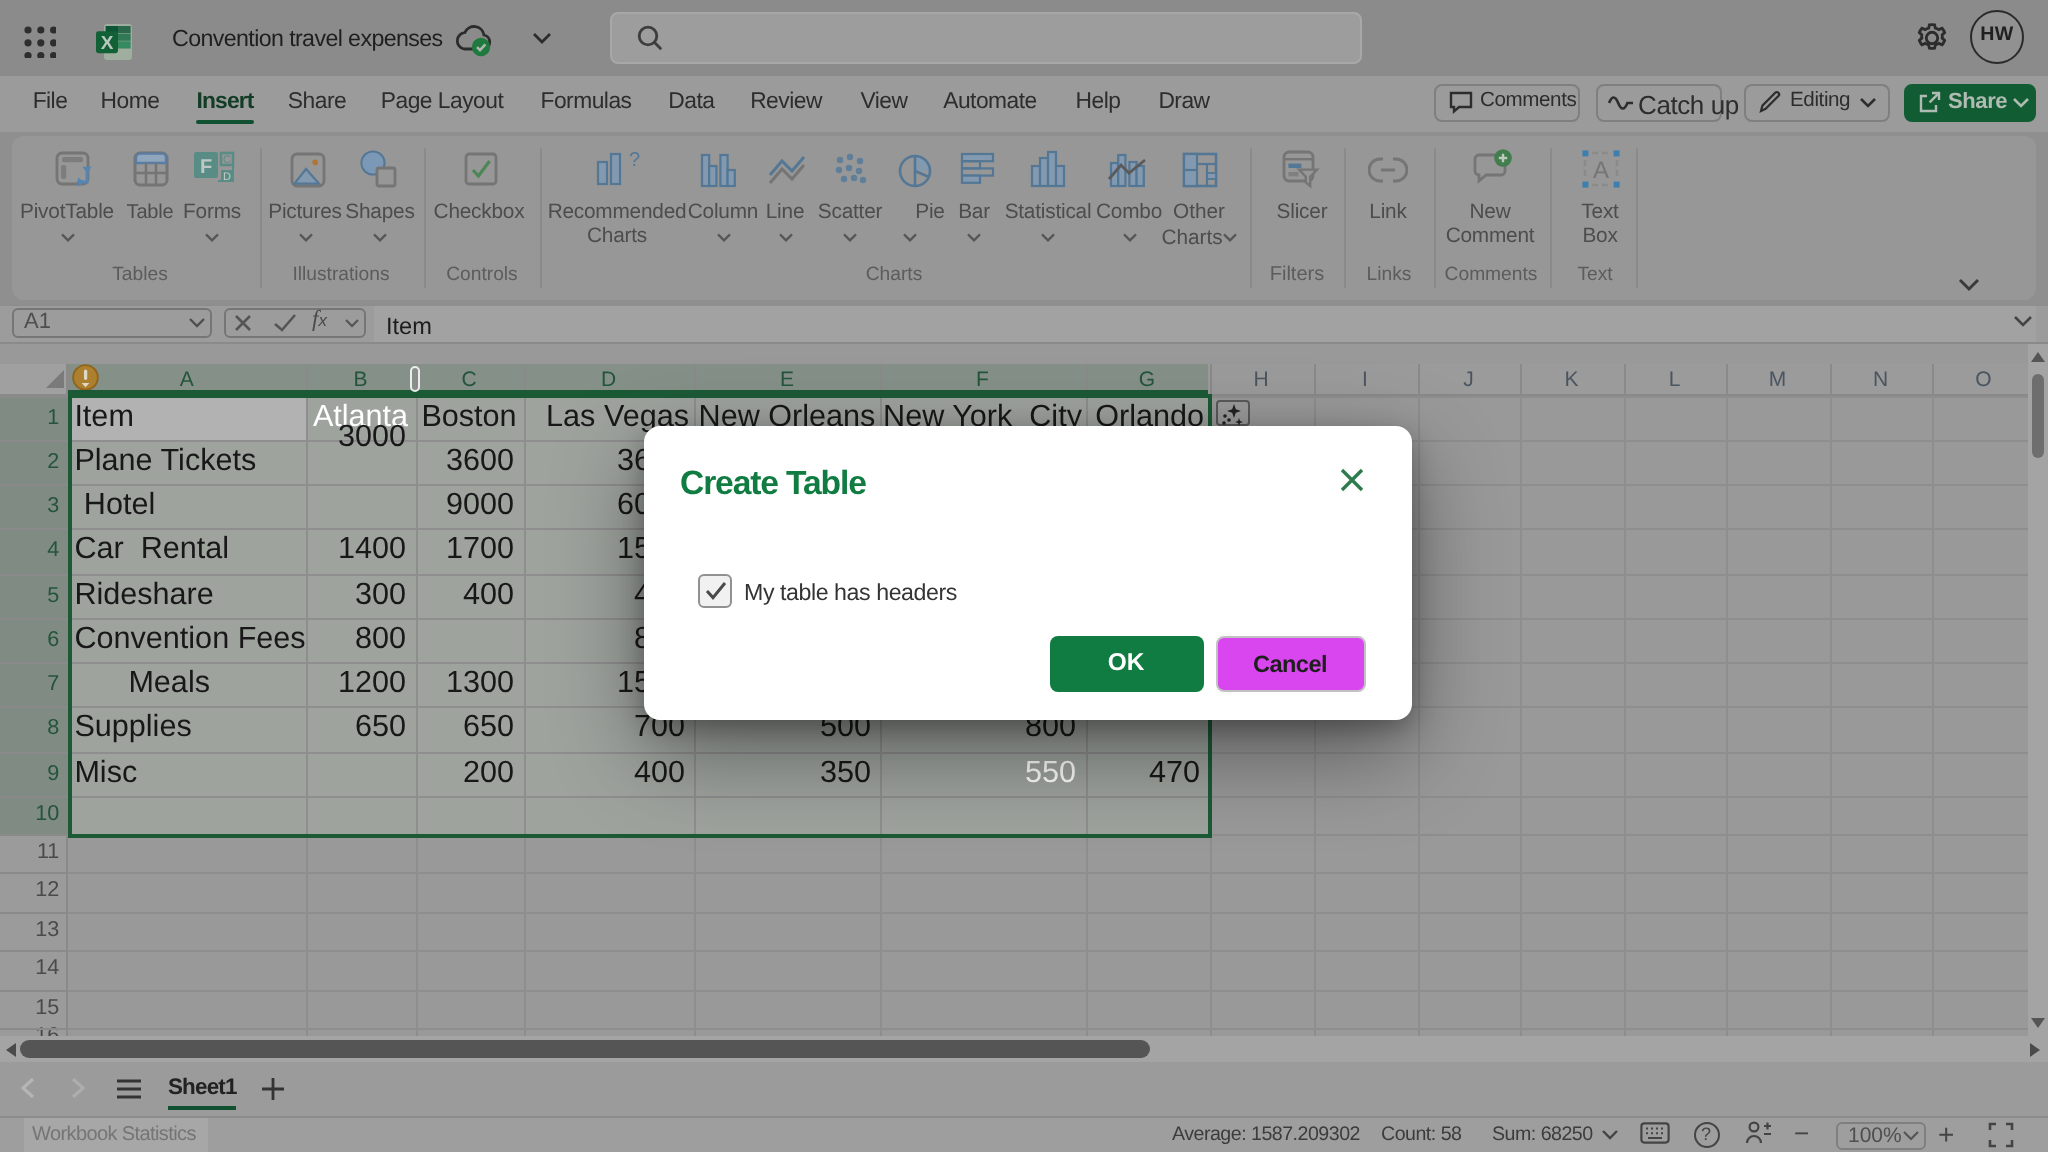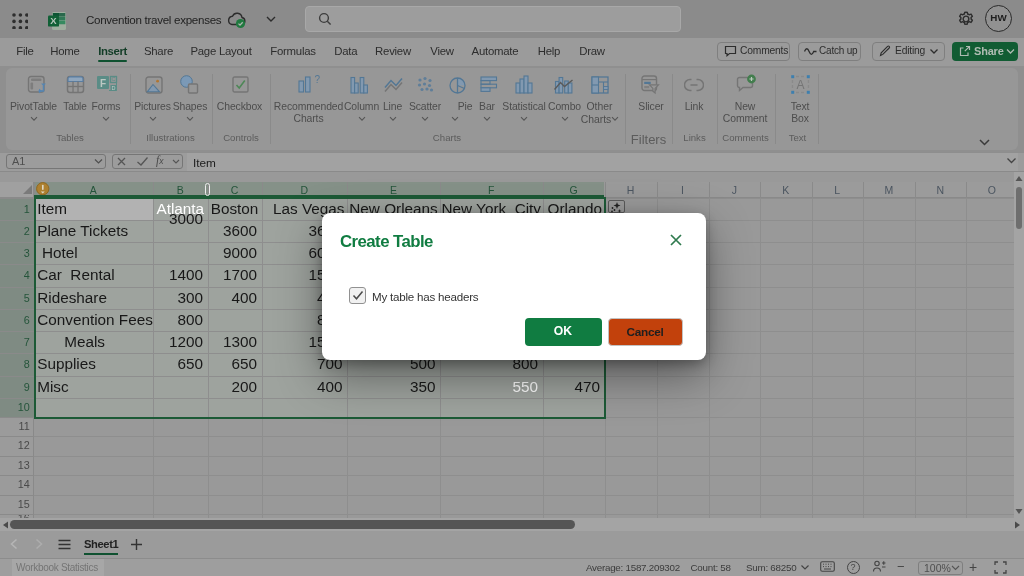--- a/index.html
+++ b/index.html
@@ -65,21 +65,21 @@
 <div class="a" style="left:592px;top:44.5px;transform:translateX(-50%);font-size:11.4px;letter-spacing:-0.25px;color:#2d2d2d;">Draw</div>
 <div class="a" style="left:717px;top:41.5px;width:73px;height:19.5px;border:1px solid #7f7f7f;border-radius:4px;"></div>
 <svg class="a" style="left:724px;top:45px" width="13" height="12" viewBox="0 0 13 12">
       <path d="M1.5 1.5 h10 v7 h-6 l-2.5 2.2 v-2.2 h-1.5 z" fill="none" stroke="#2d2d2d" stroke-width="1.2"></path>
     </svg>
 <div class="a" style="left:740px;top:44.5px;font-size:10.3px;letter-spacing:-0.2px;color:#2d2d2d;">Comments</div>
 <div class="a" style="left:798px;top:41.5px;width:63px;height:19.5px;border:1px solid #7f7f7f;border-radius:4px;"></div>
 <svg class="a" style="left:804px;top:46.5px" width="13" height="9" viewBox="0 0 13 9">
       <path d="M0.5 4.5 C2 0.8 3.6 0.8 5.1 4.5 C6.6 8.2 8.2 8.2 9.7 4.5 L12.5 4.5" stroke="#2d2d2d" stroke-width="1.3" fill="none"></path>
     </svg>
-<div class="a" style="left:819px;top:44.5px;font-size:10px;letter-spacing:-0.2px;color:#2d2d2d;">Catch up</div>
+<div class="a" style="left:819px;top:44.5px;font-size:13px;letter-spacing:-0.2px;color:#2d2d2d;">Catch up</div>
 <div class="a" style="left:872px;top:41.5px;width:73px;height:19.5px;border:1px solid #7f7f7f;border-radius:4px;"></div>
 <svg class="a" style="left:879px;top:45px" width="12" height="12" viewBox="0 0 12 12">
       <path d="M1.5 10.5 L2.2 7.8 L8.6 1.4 A1.1 1.1 0 0 1 10.2 3 L3.8 9.4 Z" fill="none" stroke="#2d2d2d" stroke-width="1.1"></path>
     </svg>
 <div class="a" style="left:895px;top:44.5px;font-size:10.3px;letter-spacing:-0.2px;color:#2d2d2d;">Editing</div>
 <svg class="a" style="left:929px;top:48px" width="10" height="7" viewBox="0 0 10 7">
       <path d="M1.5 1.5 L5 5 L8.5 1.5" stroke="#2d2d2d" stroke-width="1.3" fill="none"></path>
     </svg>
 <div class="a" style="left:952px;top:41.5px;width:66px;height:19.5px;background:#115c33;border-radius:4px;"></div>
 <svg class="a" style="left:959px;top:45px" width="12" height="12" viewBox="0 0 12 12">
@@ -97,21 +97,21 @@
 <div class="a" style="left:270px;top:74px;width:1px;height:70px;background:#8a8a8a;"></div>
 <div class="a" style="left:624.5px;top:74px;width:1px;height:70px;background:#8a8a8a;"></div>
 <div class="a" style="left:672px;top:74px;width:1px;height:70px;background:#8a8a8a;"></div>
 <div class="a" style="left:717px;top:74px;width:1px;height:70px;background:#8a8a8a;"></div>
 <div class="a" style="left:774.5px;top:74px;width:1px;height:70px;background:#8a8a8a;"></div>
 <div class="a" style="left:818px;top:74px;width:1px;height:70px;background:#8a8a8a;"></div>
 <div class="a" style="left:70px;top:132px;transform:translateX(-50%);font-size:9.6px;color:#5c5c5c;">Tables</div>
 <div class="a" style="left:170.5px;top:132px;transform:translateX(-50%);font-size:9.6px;color:#5c5c5c;">Illustrations</div>
 <div class="a" style="left:241px;top:132px;transform:translateX(-50%);font-size:9.6px;color:#5c5c5c;">Controls</div>
 <div class="a" style="left:447px;top:132px;transform:translateX(-50%);font-size:9.6px;color:#5c5c5c;">Charts</div>
-<div class="a" style="left:648.5px;top:132px;transform:translateX(-50%);font-size:13px;color:#5c5c5c;">Filters</div>
+<div class="a" style="left:648.5px;top:132px;transform:translateX(-50%);font-size:10px;color:#5c5c5c;">Filters</div>
 <div class="a" style="left:694.5px;top:132px;transform:translateX(-50%);font-size:9.6px;color:#5c5c5c;">Links</div>
 <div class="a" style="left:745.5px;top:132px;transform:translateX(-50%);font-size:9.6px;color:#5c5c5c;">Comments</div>
 <div class="a" style="left:797.5px;top:132px;transform:translateX(-50%);font-size:9.6px;color:#5c5c5c;">Text</div>
 <svg class="a" style="left:978px;top:138px" width="13" height="9" viewBox="0 0 13 9">
       <path d="M2 2 L6.5 6.5 L11 2" stroke="#3a3a3a" stroke-width="1.5" fill="none"></path>
     </svg>
 <svg class="a" style="left:27px;top:75px" width="22" height="22" viewBox="0 0 22 22">
 <rect x="1.5" y="1.5" width="15.5" height="15.5" rx="2.5" fill="none" stroke="#757575" stroke-width="1.4"></rect>
 <rect x="4" y="3.5" width="10.5" height="2.6" rx="1" fill="#7d7d7d"></rect>
 <rect x="3.5" y="7.5" width="2.6" height="7" rx="1" fill="#7d7d7d"></rect>
@@ -546,13 +546,13 @@
 <div class="a" style="left:340px;top:232px;font-size:16.8px;font-weight:bold;letter-spacing:-0.55px;color:#107C41;">Create Table</div>
 <svg class="a" style="left:669px;top:233px" width="14" height="14" viewBox="0 0 14 14">
       <path d="M2 2 L12 12 M12 2 L2 12" stroke="#2f7a4e" stroke-width="1.7"></path>
     </svg>
 <div class="a" style="left:349px;top:287px;width:17px;height:17px;background:#f1f1f1;border:1px solid #919191;border-radius:3px;"></div>
 <svg class="a" style="left:352px;top:290px" width="12" height="11" viewBox="0 0 12 11">
       <path d="M1.5 5.5 L4.5 8.8 L10.5 1.5" stroke="#4a4a4a" stroke-width="1.5" fill="none"></path>
     </svg>
 <div class="a" style="left:372px;top:290px;font-size:11.6px;letter-spacing:-0.22px;color:#343434;">My table has headers</div>
 <div class="a" style="left:524.5px;top:318px;width:77px;height:27.5px;background:#107C41;border-radius:4px;color:#fff;font-size:12.2px;font-weight:bold;text-align:center;line-height:27.5px;">OK</div>
-<div class="a" style="left:607.5px;top:318px;width:75px;height:27.5px;background:#c2410c;border:1px solid #c2c2c2;border-radius:4px;color:#1f1f1f;font-size:11.8px;letter-spacing:-0.3px;font-weight:bold;text-align:center;line-height:26px;">Cancel</div>
+<div class="a" style="left:607.5px;top:318px;width:75px;height:27.5px;background:#d946ef;border:1px solid #c2c2c2;border-radius:4px;color:#1f1f1f;font-size:11.8px;letter-spacing:-0.3px;font-weight:bold;text-align:center;line-height:26px;">Cancel</div>
 </div>
 </body></html>

